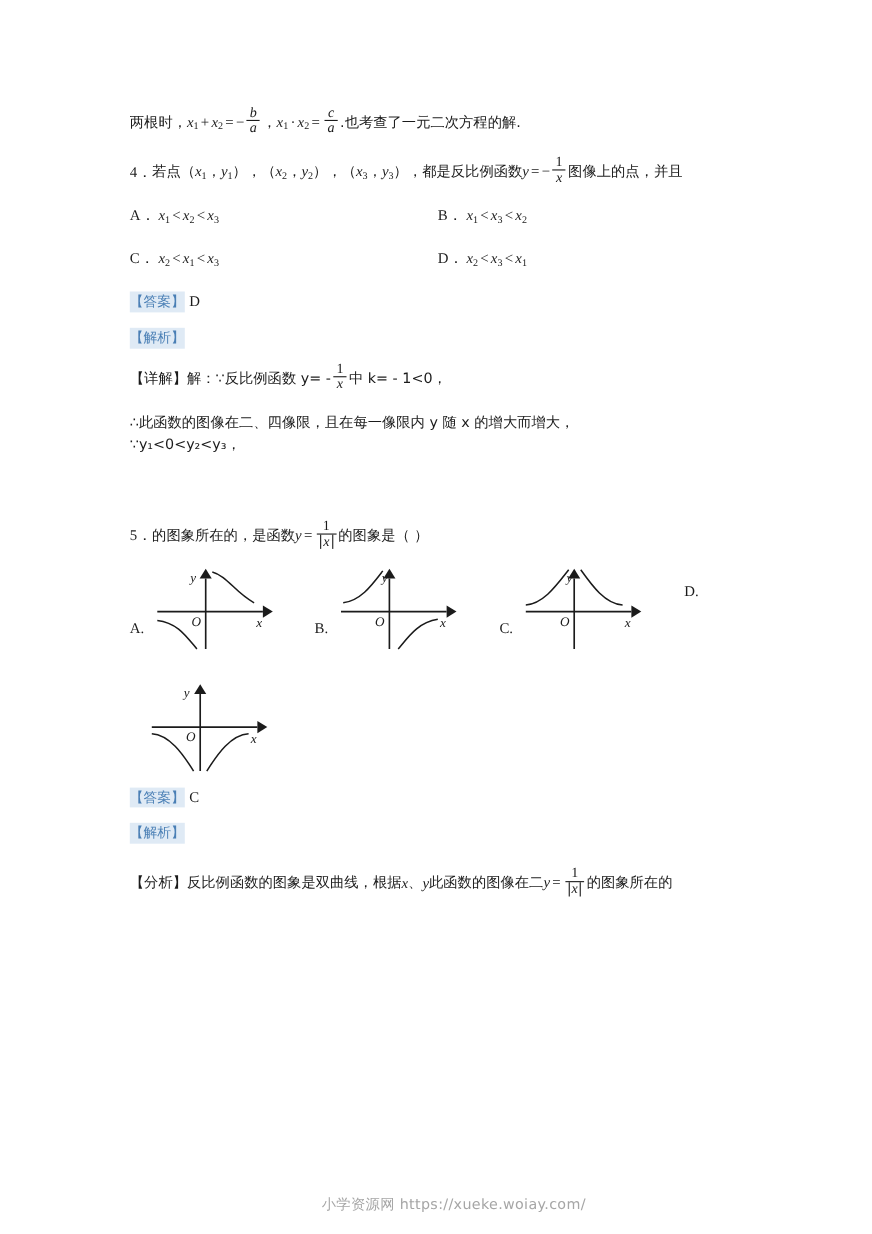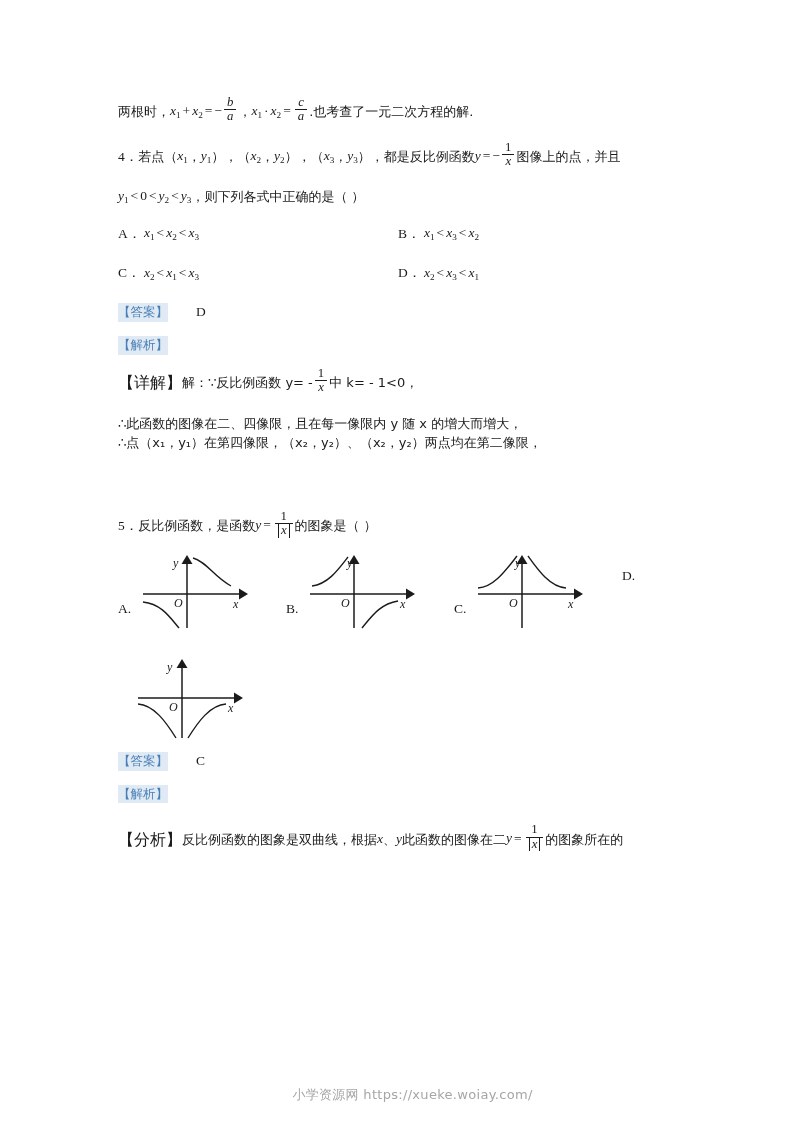--- a/index.html
+++ b/index.html
@@ -86,25 +86,25 @@
     font-family: "DejaVu Sans", "Liberation Sans", sans-serif;
     font-size: 12.5px;
     padding: 1px 0;
   }
   .tag-plain {
     color: #1b1b1b;
     font-family: "Liberation Serif", serif;
     font-size: 13.5px;
     padding-left: 4px;
   }
-  .tagrow { margin-bottom: 14px; gap: 24px; }
+  .tagrow { margin-bottom: 14px; }
 
   .detail-tag {
     font-family: "DejaVu Sans", "Liberation Sans", sans-serif;
-    font-size: 16px;
+    font-size: 13px;
     color: #1b1b1b;
   }
 
   
   .optrow {
     display: flex;
     margin-bottom: 20px;
   }
   .optcell { width: 345px; }
   .optlabel {
@@ -192,24 +192,20 @@
       <span class="mi"><span>y</span><sub class="sbn">3</sub></span>
       <span class="cn">），</span>
       <span class="cn">都是反比例函数</span>
       <span class="mi"><span>y</span><span class="op mn">=</span><span class="mn">−</span><span class="frac">
             <span class="num mn">1</span>
             <span class="den mi">x</span>
           </span></span>
       <span class="cn">图像上的点，并且</span>
     </div>
 
-    <div class="line" style="margin-bottom:18px">
-      <span class="mi"><span>y</span><sub class="sbn">1</sub><span class="op mn">&lt;</span><span class="mn">0</span><span class="op mn">&lt;</span><span>y</span><sub class="sbn">2</sub><span class="op mn">&lt;</span><span>y</span><sub class="sbn">3</sub></span>
-      <span class="cn">，则下列各式中正确的是（ ）</span>
-    </div>
 
     <div class="optrow">
       <div class="optcell">
         <span class="line" style="display:inline-flex">
           <span class="optlabel mn">A．</span>
           <span class="mi"><span>x</span><sub class="sbn">1</sub><span class="op mn">&lt;</span><span>x</span><sub class="sbn">2</sub><span class="op mn">&lt;</span><span>x</span><sub class="sbn">3</sub></span>
         </span>
       </div>
       <div class="optcell">
         <span class="line" style="display:inline-flex">
@@ -250,28 +246,28 @@
           <span class="num mn">1</span>
           <span class="den mi">x</span>
         </span>
       <span class="cn">中 k= - 1&lt;0，</span>
     </div>
 
     <div class="line" style="margin-bottom:2px">
       <span class="cn">∴此函数的图像在二、四像限，且在每一像限内 y 随 x 的增大而增大，</span>
     </div>
     <div class="line" style="margin-bottom:18px">
-      <span class="cn">∴点（x₁，y₁）在第四像限，（x₂，y₂）、（x₂，y₂）两点均在第二像限，</span>
+      <span class="cn">∵y₁&lt;0&lt;y₂&lt;y₃，</span>
     </div>
 
     <div class="spacer-lg"></div>
 
     <div class="line">
       <span class="mn">5．</span>
-      <span class="cn">反比例函数，是函数</span>
+      <span class="cn">的图象所在的，是函数</span>
       <span class="mi"><span>y</span><span class="op mn">=</span><span class="frac">
             <span class="num mn">1</span>
             <span class="den"><span class="absbar mi">x</span></span>
           </span></span>
       <span class="cn">的图象是（  ）</span>
     </div>
 
     <div class="graphs-row">
 
       <div class="graph-item" style="width:168px">

